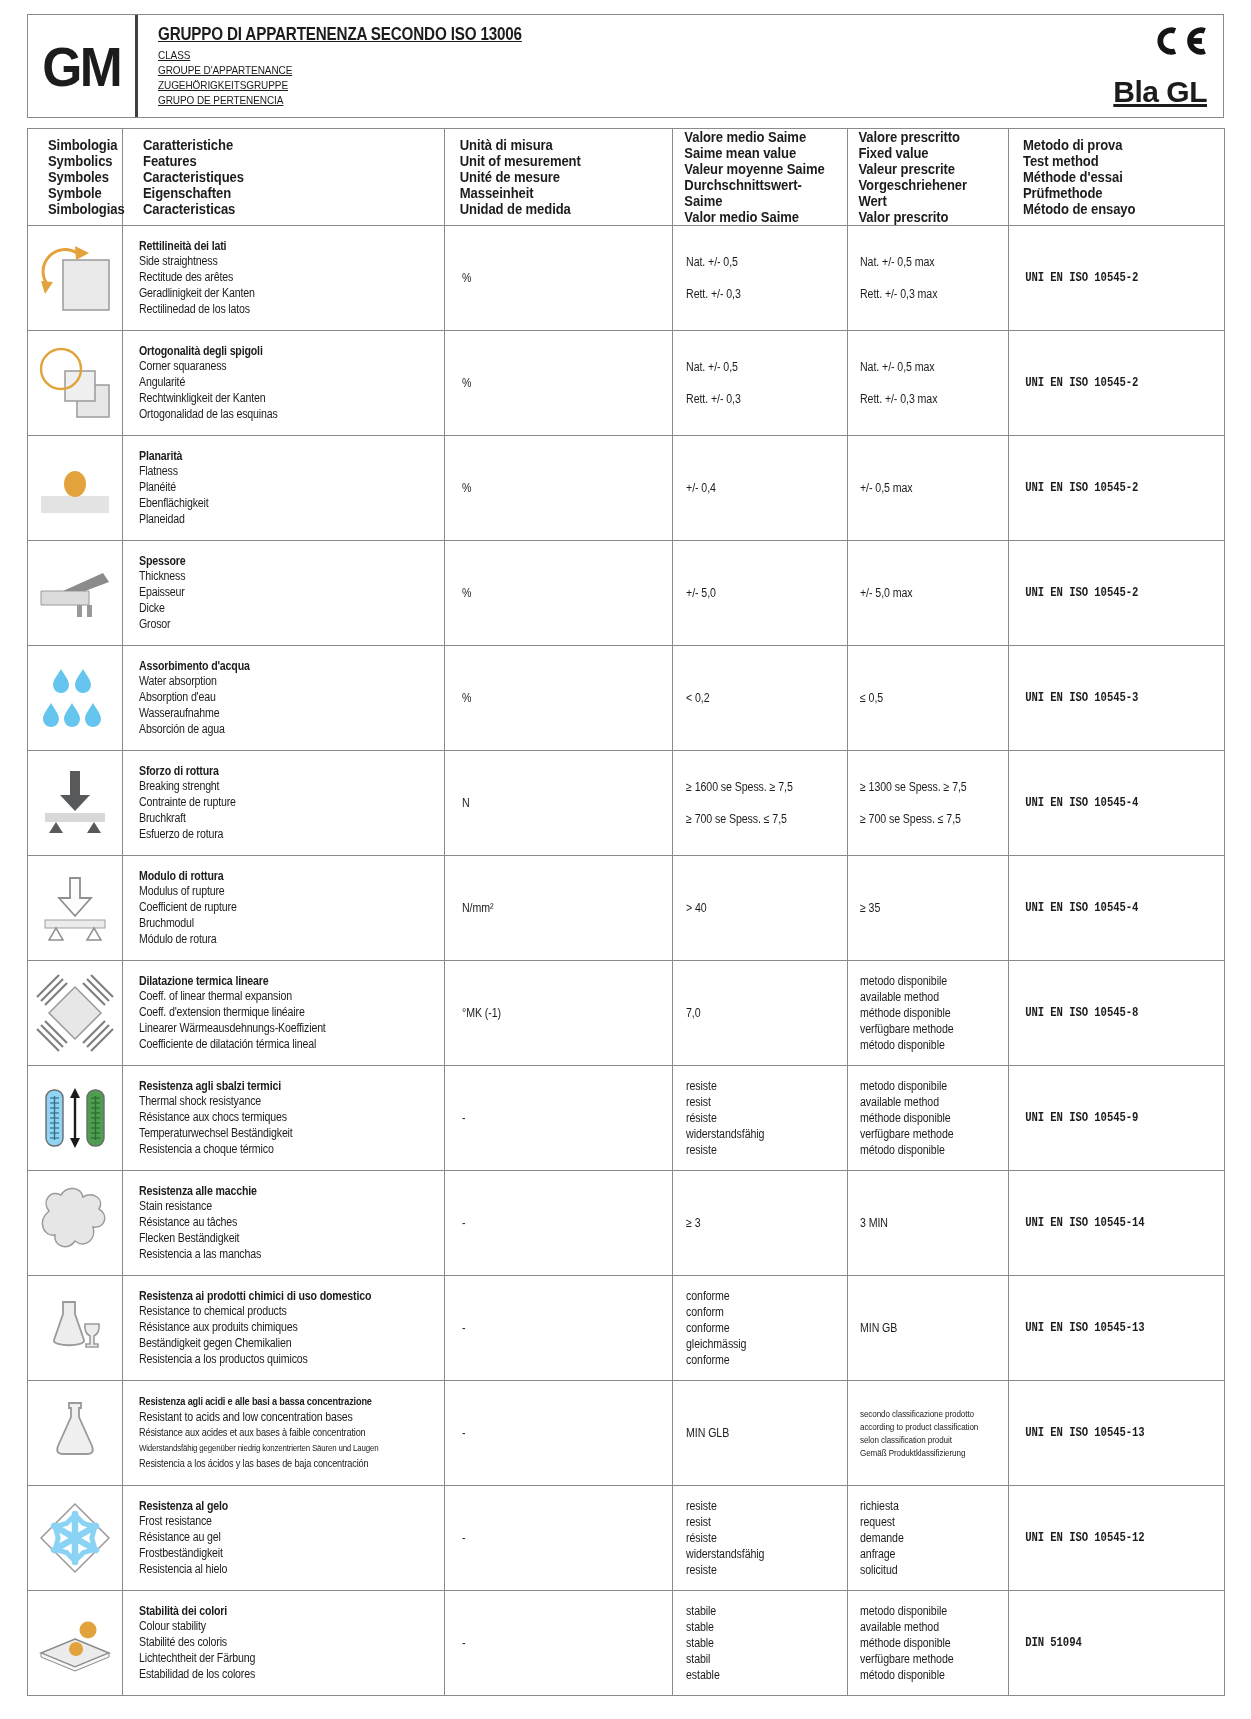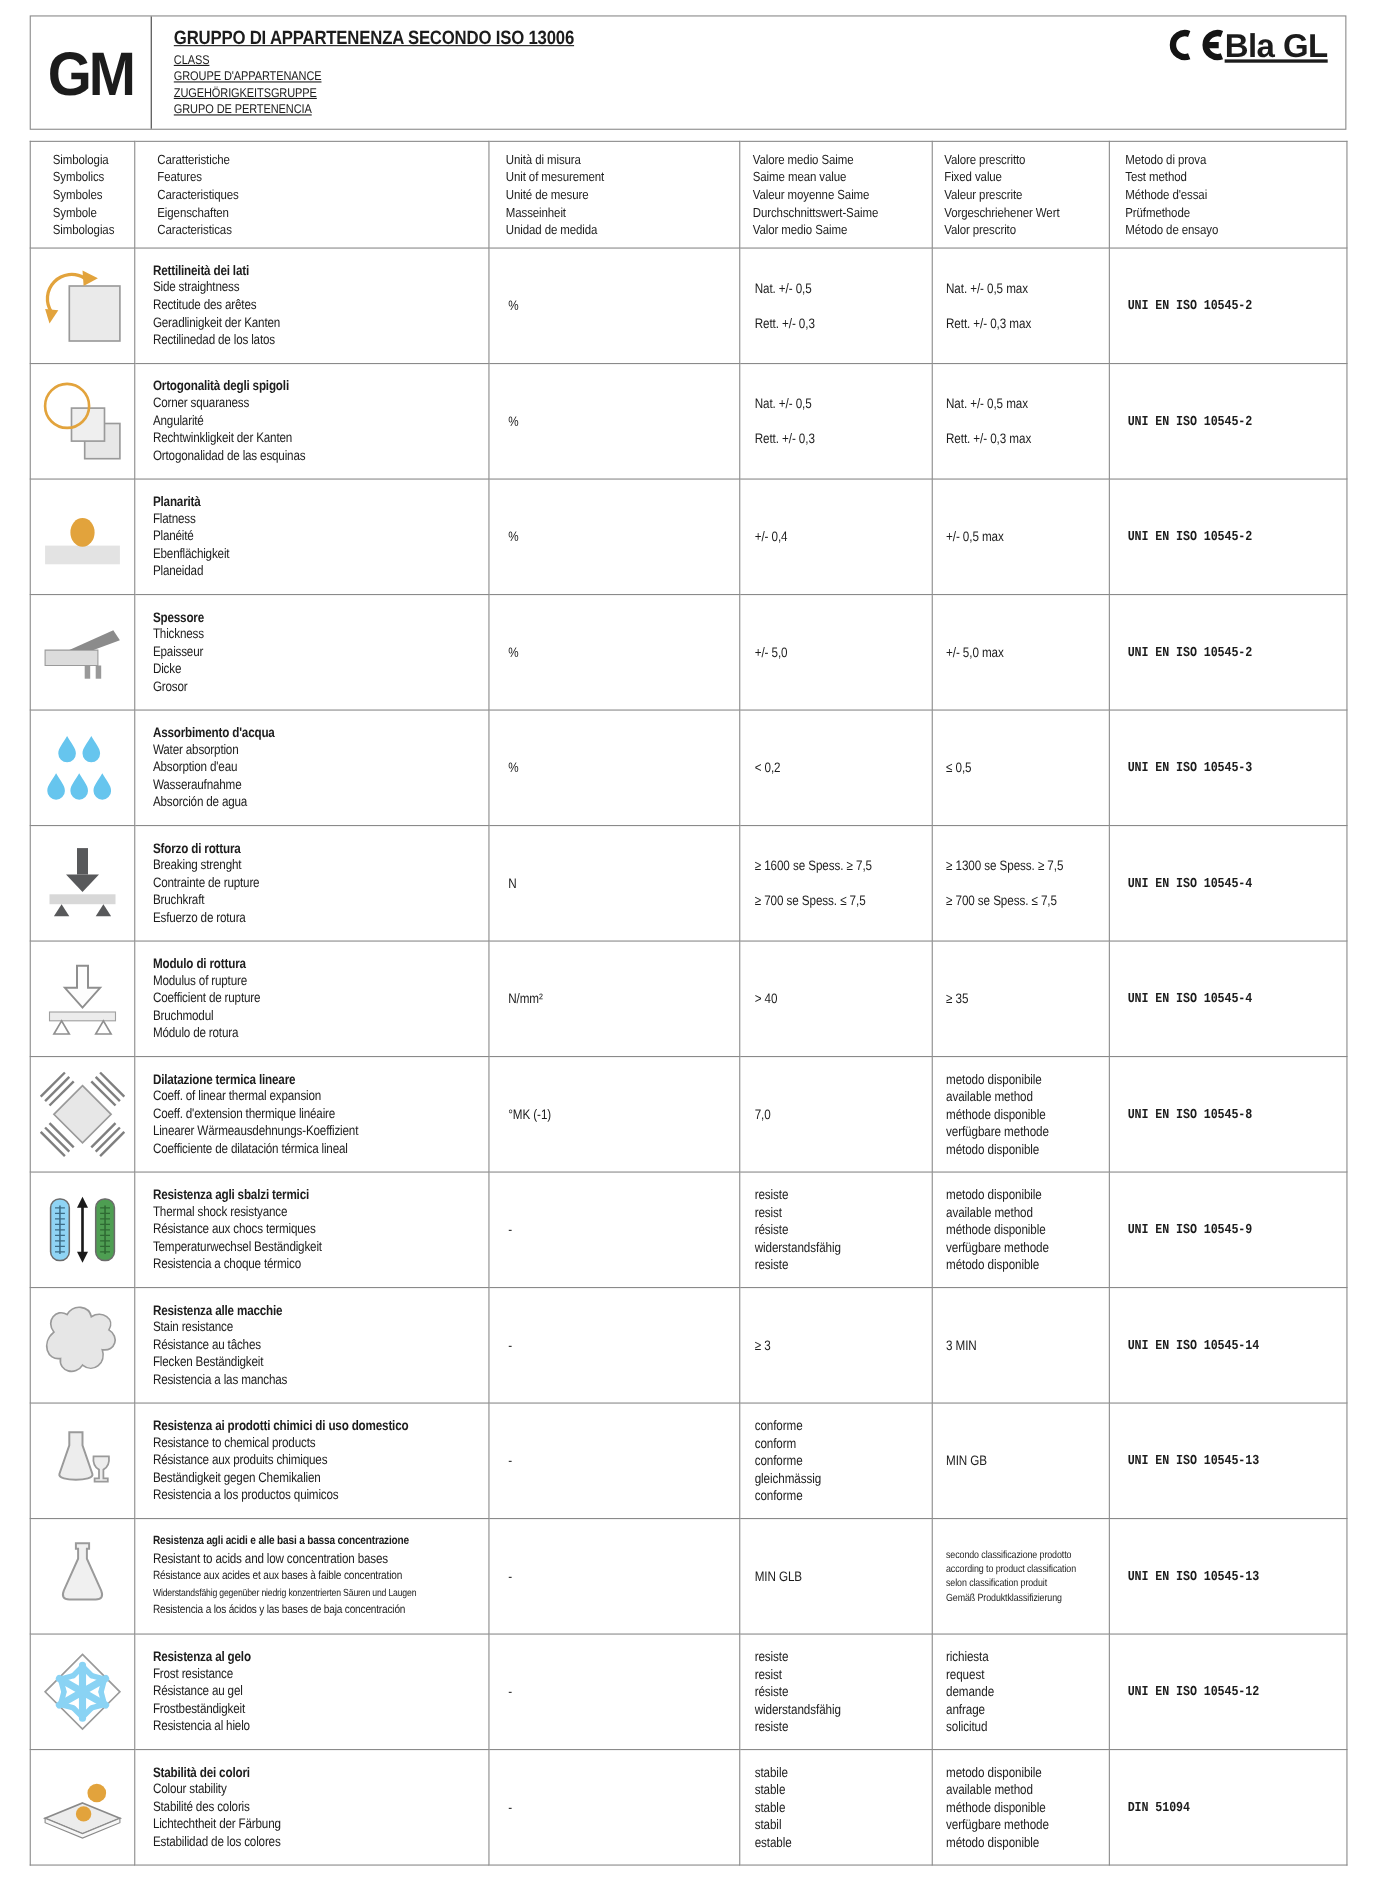--- a/index.html
+++ b/index.html
@@ -2,36 +2,36 @@
 <html><head>
 <meta charset="utf-8">
 <style>
   * { margin:0; padding:0; box-sizing:border-box; }
   html,body { background:#ffffff; }
   body { font-family:"Liberation Sans","DejaVu Sans",sans-serif; color:#1c1c1c; }
   .page { width:1251px; height:1719px; background:#fff; padding:14px 27px 0 27px; overflow:hidden; }
 
   
   .hdr { display:flex; border:1px solid #8a8a8a; height:104px; }
-  .hdr-logo { width:110px; border-right:1px solid #404040; display:flex; align-items:center; justify-content:center; }
+  .hdr-logo { width:110px; border-right:3px solid #404040; display:flex; align-items:center; justify-content:center; }
   .logo-text { font-size:56px; font-weight:bold; letter-spacing:-3px; transform:scaleX(0.92); }
   .hdr-mid { width:503px; border-right:1px solid #8a8a8a; padding:9px 6px 0 22px; }
   .hdr-right { flex:1; display:flex; justify-content:space-between; padding:9px 16px 8px 20px;text-decoration:underline; }
   .cond { transform:scaleX(0.87); transform-origin:0 0; width:115%; }
   .h-title { font-size:17.5px; font-weight:bold; letter-spacing:-0.2px; white-space:nowrap; }
   .h-sub { font-size:11.5px; line-height:15px; white-space:pre-line; margin-top:3px; letter-spacing:-0.1px; }
-  .badges { display:flex; flex-direction:row; justify-content:space-between; padding-top:2px; }
+  .badges { display:flex; flex-direction:column; align-items:flex-end; justify-content:space-between; padding-top:2px; }
   .class-code { font-size:30px; font-weight:bold; letter-spacing:-0.5px; white-space:nowrap; }
 
   
   table.spec { border-collapse:collapse; table-layout:fixed; width:1197px; margin-top:10px; }
   .spec th, .spec td { border:1px solid #8a8a8a; vertical-align:middle; padding:0; background:#fff; }
   .spec thead tr { height:97px; }
   .spec tbody tr { height:105px; }
-  th { font-weight:normal; font-size:12px; }
+  th { font-weight:bold; font-size:15px; }
   .hcell { white-space:pre-line; line-height:16px; letter-spacing:-0.1px; transform:scaleX(0.87); transform-origin:50% 50%; }
   th.l .hcell { text-align:left; transform-origin:0 50%; width:113%; }
   th.l { text-align:left; }
   th.l .pad { padding-left:20px; }
   th.c, td.val { text-align:left; }
 
   td.sym { text-align:center; }
   td.sym svg { display:block; margin:0 auto; }
   td.feat { padding-left:16px; }
   .fwrap { transform:scaleX(0.85); transform-origin:0 50%; width:117.5%; }

